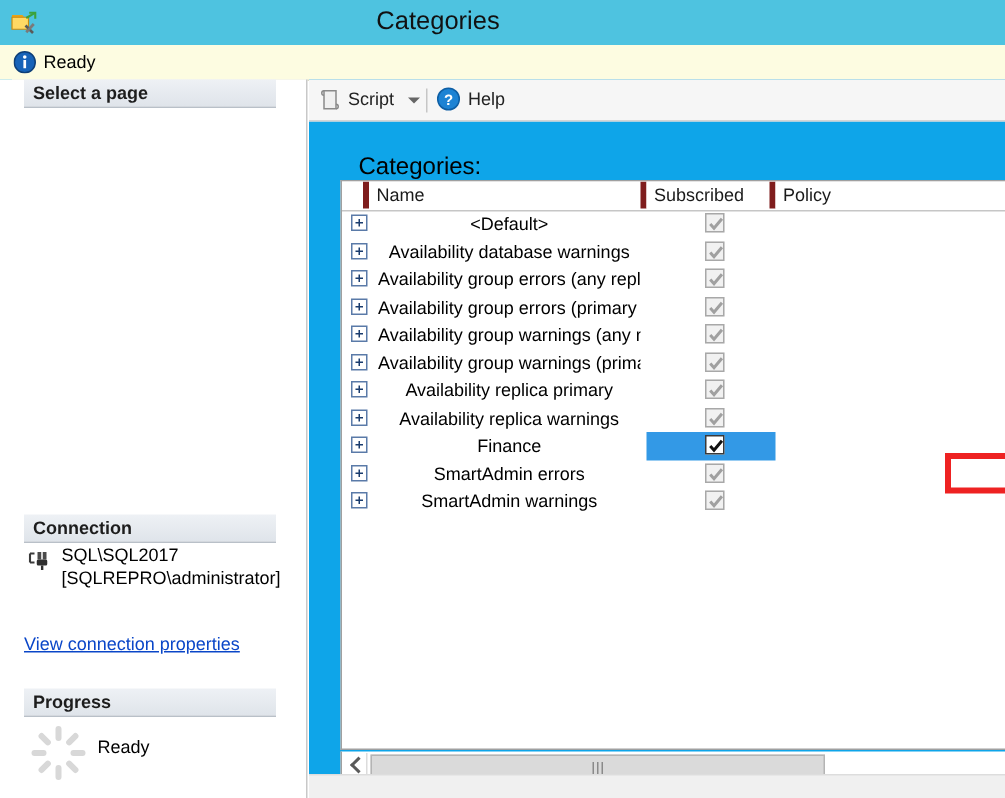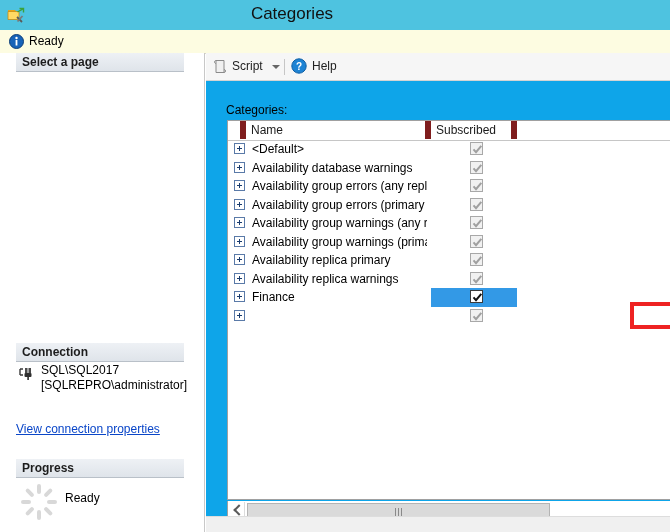--- a/index.html
+++ b/index.html
@@ -200,22 +200,22 @@
     left: 78px; top: 6px;
     width: 1px; height: 16px;
     background: #c6c6c6;
   }
   .tb-help { left: 85px; }
   .tb-help .ico { position: absolute; left: 0; top: 1px; width: 16px; height: 16px; }
   .tb-help .txt { position: absolute; left: 21px; top: 2px; }
 
   .grid-label {
     position: absolute;
-    left: 20px; top: 50px;
-    font-size: 12px;
+    left: 33px; top: 50px;
+    font-size: 16px;
   }
   .grid {
     position: absolute;
     left: 21px; top: 67px;
     width: 443px; height: 380px;
     border: 1px solid #a0a0a0;
     border-right: none;
     background: #ffffff;
     box-sizing: border-box;
     overflow: hidden;
@@ -226,32 +226,33 @@
     width: 443px; height: 19px;
     background: #ffffff;
     border-bottom: 1px solid #c6c6c6;
   }
   .hcell {
     position: absolute;
     top: 0;
     height: 18px;
     font-size: 12px;
     color: #1a1a1a;
-    border-right: 6px solid #7f1d1d;
+    border-right: 4px solid #7f1d1d;
     box-sizing: border-box;
     padding-left: 5px;
     padding-top: 2px;
     background: #ffffff;
     white-space: nowrap;
     overflow: hidden;
   }
   .grid-rows {
     position: absolute;
     left: 0; top: 19px;
     width: 443px;
+    text-align: center;
   }
   .grow {
     position: relative;
     height: 18.5px;
   }
   .expander {
     position: absolute;
     left: 6px; top: 3px;
     width: 11px; height: 11px;
     border: 1px solid #5a7aa8;
@@ -467,20 +468,21 @@
       </div>
     </div>
 
     <div class="grid-label">Categories:</div>
 
     <div class="grid">
       <div class="grid-head">
         <div class="hcell" style="left:0; width:18px;"></div>
         <div class="hcell" style="left:18px; width:185px;">Name</div>
         <div class="hcell" style="left:203px; width:86px;">Subscribed</div>
+        <div class="hcell" style="left:289px; width:154px; border-right:none;">Policy</div>
       </div>
       <div class="grid-rows" id="rows">
           <div class="grow">
             <span class="expander"></span>
             <span class="gname">&lt;Default&gt;</span>
             <span class="cb-cell">
               <span class="cb">
                 <svg width="11" height="11" viewBox="0 0 11 11">
                   <path d="M1.5 5.4 L4 8.2 L9.3 1.8" fill="none" stroke="#a0a0a0" stroke-width="2"></path>
                 </svg>
@@ -570,20 +572,32 @@
             <span class="cb-cell">
               <span class="cb">
                 <svg width="11" height="11" viewBox="0 0 11 11">
                   <path d="M1.5 5.4 L4 8.2 L9.3 1.8" fill="none" stroke="#111111" stroke-width="2"></path>
                 </svg>
               </span>
             </span>
           </div>
           <div class="grow">
             <span class="expander"></span>
+            <span class="gname">SmartAdmin errors</span>
+            <span class="cb-cell">
+              <span class="cb">
+                <svg width="11" height="11" viewBox="0 0 11 11">
+                  <path d="M1.5 5.4 L4 8.2 L9.3 1.8" fill="none" stroke="#a0a0a0" stroke-width="2"></path>
+                </svg>
+              </span>
+            </span>
+          </div>
+          <div class="grow">
+            <span class="expander"></span>
+            <span class="gname">SmartAdmin warnings</span>
             <span class="cb-cell">
               <span class="cb">
                 <svg width="11" height="11" viewBox="0 0 11 11">
                   <path d="M1.5 5.4 L4 8.2 L9.3 1.8" fill="none" stroke="#a0a0a0" stroke-width="2"></path>
                 </svg>
               </span>
             </span>
           </div>
         </div>
     </div>

